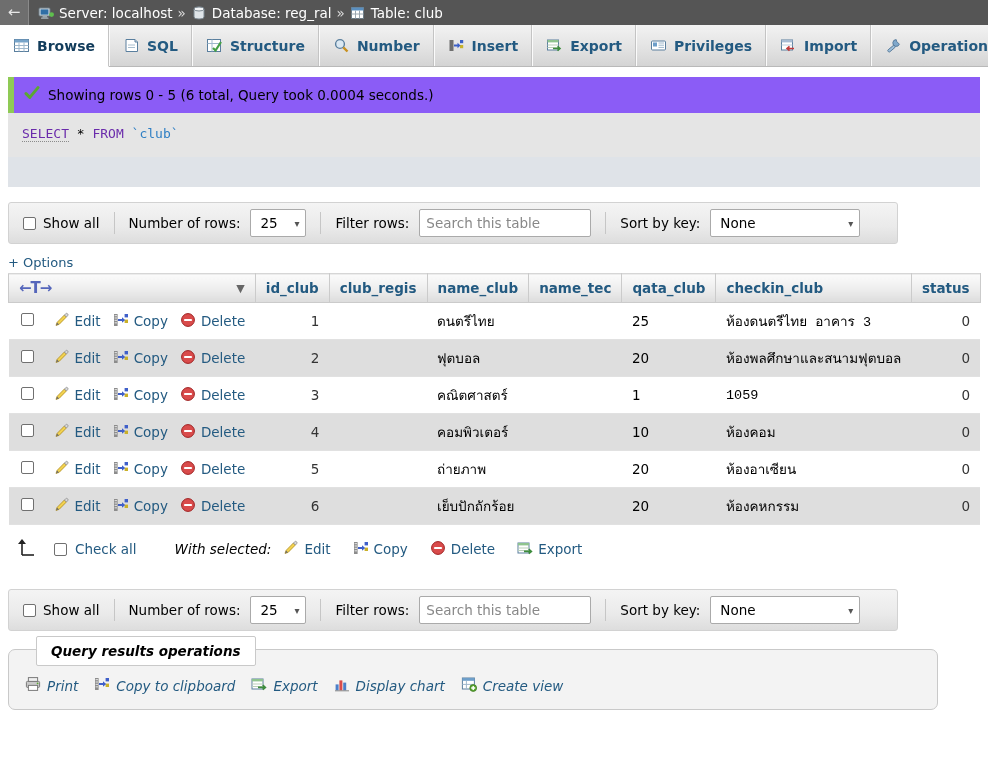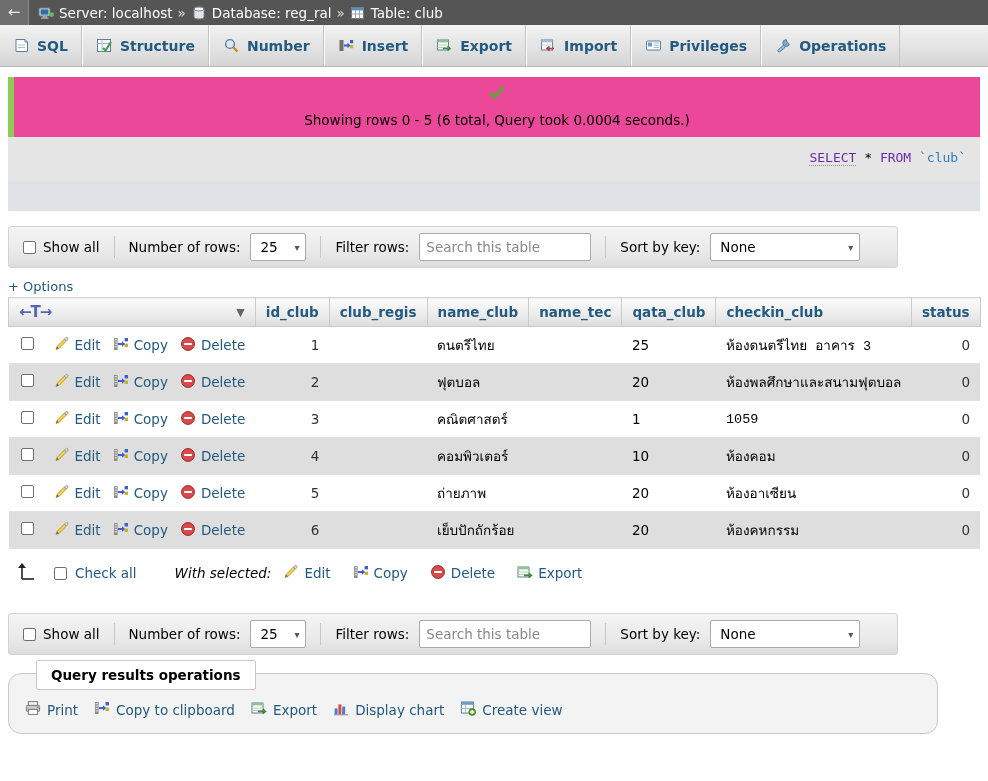--- a/index.html
+++ b/index.html
@@ -65,35 +65,33 @@
     border-bottom: 1px solid #ffffff;
     margin-bottom: -1px;
   }
   .tab .tico { width: 17px; height: 17px; display:inline-block; flex:none; }
 
   
   .content { padding: 0; position: relative; }
 
   .success {
     margin: 10px 8px 0 8px;
-    background: #ec4899;
+    background: #8b5cf6;
     border-left: 6px solid #8fca55;
     padding: 8px 10px 9px 10px;
     font-size: 13.5px;
     display: flex; align-items: center; gap: 8px;
     color: #000;
-    flex-direction: column;
   }
   .sqlbox {
     margin: 0 8px;
     background: #e5e5e5;
     padding: 13px 14px 16px 14px;
     font-family: "DejaVu Sans Mono", "Liberation Mono", monospace;
     font-size: 13px;
-    text-align: right;
   }
   .kw { color: #6a2bab; font-weight: normal; border-bottom: 1px dotted #8b8b8b; }
   .star { color: #000; }
   .kw2 { color: #6a2bab; }
   .ident { color: #2f7fc4; }
   .sqlfoot {
     margin: 0 8px 0 8px;
     background: #dfe3e8;
     height: 30px;
   }
@@ -198,24 +196,24 @@
     margin: 12px 0 0 14px;
     display: flex; align-items: center;
     font-size: 13.5px;
     gap: 0;
   }
   .arrowup { width: 28px; color: #222; font-size: 17px; }
   .checkall { display: flex; align-items: center; gap: 8px; margin-left: 12px; color: #235a81; }
   .wslbl { font-style: italic; margin: 0 12px 0 38px; color: #000; }
 
   
-  .fsetwrap { margin: 18px 8px 16px 8px; position: relative; }
+  .fsetwrap { margin: 18px 8px 16px 8px; position: relative; font-style: italic; }
   .fset {
     border: 1px solid #c9c9c9;
-    border-radius: 13px;
+    border-radius: 7px;
     background: #f3f3f3;
     padding: 26px 16px 14px 16px;
     width: 930px;
   }
   .fslegend {
     position: absolute;
     top: -13px; left: 28px;
     background: #ffffff;
     border: 1px solid #c9c9c9;
     border-radius: 2px;
@@ -275,20 +273,33 @@
         </svg>
       </span>
       <span>Table: club</span>
     </span>
 
   </div>
 </div>
 
 <div class="tabbar">
 
+  <div class="tab active">
+    <span class="tico">
+      <svg width="17" height="17" viewBox="0 0 17 17">
+        <rect x="1.5" y="2.5" width="14" height="12" fill="#fff" stroke="#5a7f9e"></rect>
+        <rect x="1.5" y="2.5" width="14" height="3" fill="#77a4c9"></rect>
+        <line x1="6" y1="5.5" x2="6" y2="14.5" stroke="#9fb8cc"></line>
+        <line x1="11" y1="5.5" x2="11" y2="14.5" stroke="#9fb8cc"></line>
+        <line x1="1.5" y1="8.5" x2="15.5" y2="8.5" stroke="#9fb8cc"></line>
+        <line x1="1.5" y1="11.5" x2="15.5" y2="11.5" stroke="#9fb8cc"></line>
+      </svg>
+    </span>
+    <span>Browse</span>
+  </div>
 
   <div class="tab">
     <span class="tico">
       <svg width="17" height="17" viewBox="0 0 17 17">
         <path d="M3 2.5 h9 l2.5 2.5 v9.5 H3 z" fill="#fff" stroke="#5a7f9e"></path>
         <path d="M12 2.5 v2.5 h2.5" fill="#dce7ef" stroke="#5a7f9e"></path>
         <line x1="5" y1="8" x2="12" y2="8" stroke="#a9bece"></line>
         <line x1="5" y1="10.5" x2="12" y2="10.5" stroke="#a9bece"></line>
       </svg>
     </span>
@@ -339,40 +350,40 @@
         <line x1="1.5" y1="10.5" x2="12.5" y2="10.5" stroke="#b9cfb9"></line>
         <path d="M7 11.5 h7 m-2.5 -2.2 l2.5 2.2 l-2.5 2.2" stroke="#3d8c3d" stroke-width="1.6" fill="none"></path>
       </svg>
     </span>
     <span>Export</span>
   </div>
 
   <div class="tab">
     <span class="tico">
       <svg width="17" height="17" viewBox="0 0 17 17">
-        <rect x="1.5" y="3" width="11" height="10" fill="#fff" stroke="#5a7f9e"></rect>
-        <rect x="1.5" y="3" width="11" height="2.4" fill="#a8bcd4"></rect>
-        <line x1="1.5" y1="8" x2="12.5" y2="8" stroke="#bfcede"></line>
-        <path d="M14 11.5 h-7 m2.5 -2.2 l-2.5 2.2 l2.5 2.2" stroke="#c23b3b" stroke-width="1.6" fill="none"></path>
-      </svg>
-    </span>
-    <span>Import</span>
-  </div>
-
-  <div class="tab">
-    <span class="tico">
-      <svg width="17" height="17" viewBox="0 0 17 17">
         <rect x="1.5" y="4" width="14" height="9" rx="1" fill="#fff" stroke="#5a7f9e"></rect>
         <rect x="3" y="5.5" width="4" height="4" fill="#6d9ec9"></rect>
         <line x1="8.5" y1="6" x2="14" y2="6" stroke="#9fb8cc"></line>
         <line x1="8.5" y1="8.2" x2="14" y2="8.2" stroke="#9fb8cc"></line>
         <line x1="8.5" y1="10.4" x2="14" y2="10.4" stroke="#9fb8cc"></line>
       </svg>
     </span>
     <span>Privileges</span>
+  </div>
+
+  <div class="tab">
+    <span class="tico">
+      <svg width="17" height="17" viewBox="0 0 17 17">
+        <rect x="1.5" y="3" width="11" height="10" fill="#fff" stroke="#5a7f9e"></rect>
+        <rect x="1.5" y="3" width="11" height="2.4" fill="#a8bcd4"></rect>
+        <line x1="1.5" y1="8" x2="12.5" y2="8" stroke="#bfcede"></line>
+        <path d="M14 11.5 h-7 m2.5 -2.2 l-2.5 2.2 l2.5 2.2" stroke="#c23b3b" stroke-width="1.6" fill="none"></path>
+      </svg>
+    </span>
+    <span>Import</span>
   </div>
 
   <div class="tab">
     <span class="tico">
       <svg width="17" height="17" viewBox="0 0 17 17">
         <path d="M11.2 2.6 a3.4 3.4 0 1 0 3.2 4.6 l-2.6 -2.6 z" fill="#7fa8cc" stroke="#4a6f90" stroke-width="0.8"></path>
         <rect x="2.2" y="10.4" width="8.6" height="2.6" rx="1" transform="rotate(-40 6.5 11.7)" fill="#9fc0dc" stroke="#4a6f90" stroke-width="0.8"></rect>
       </svg>
     </span>
     <span>Operations</span>

